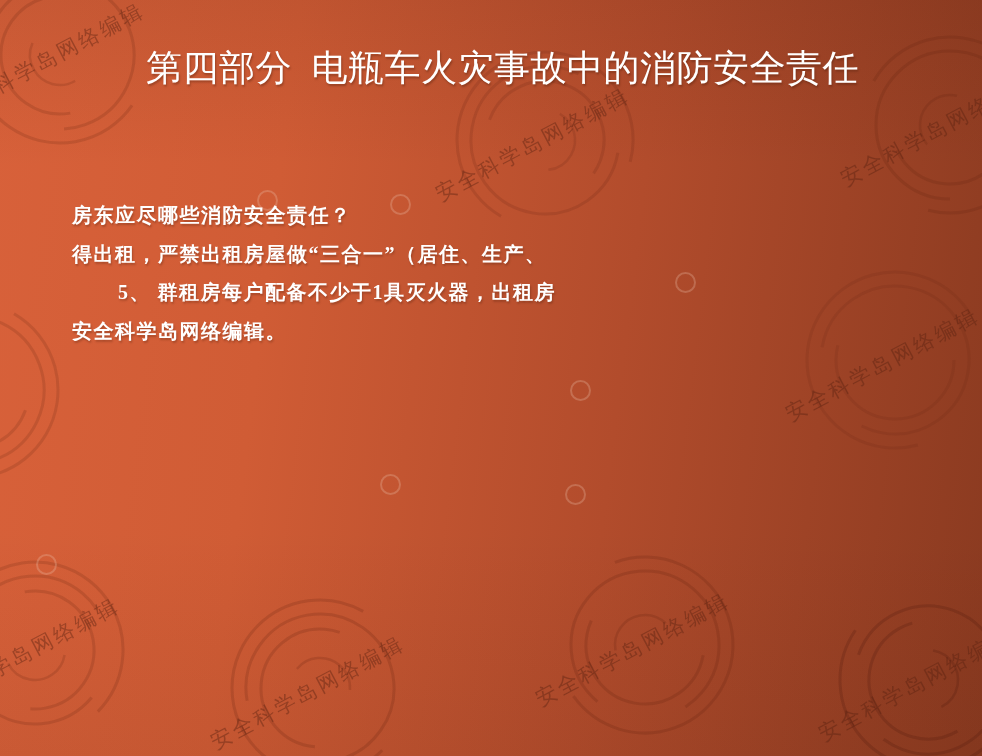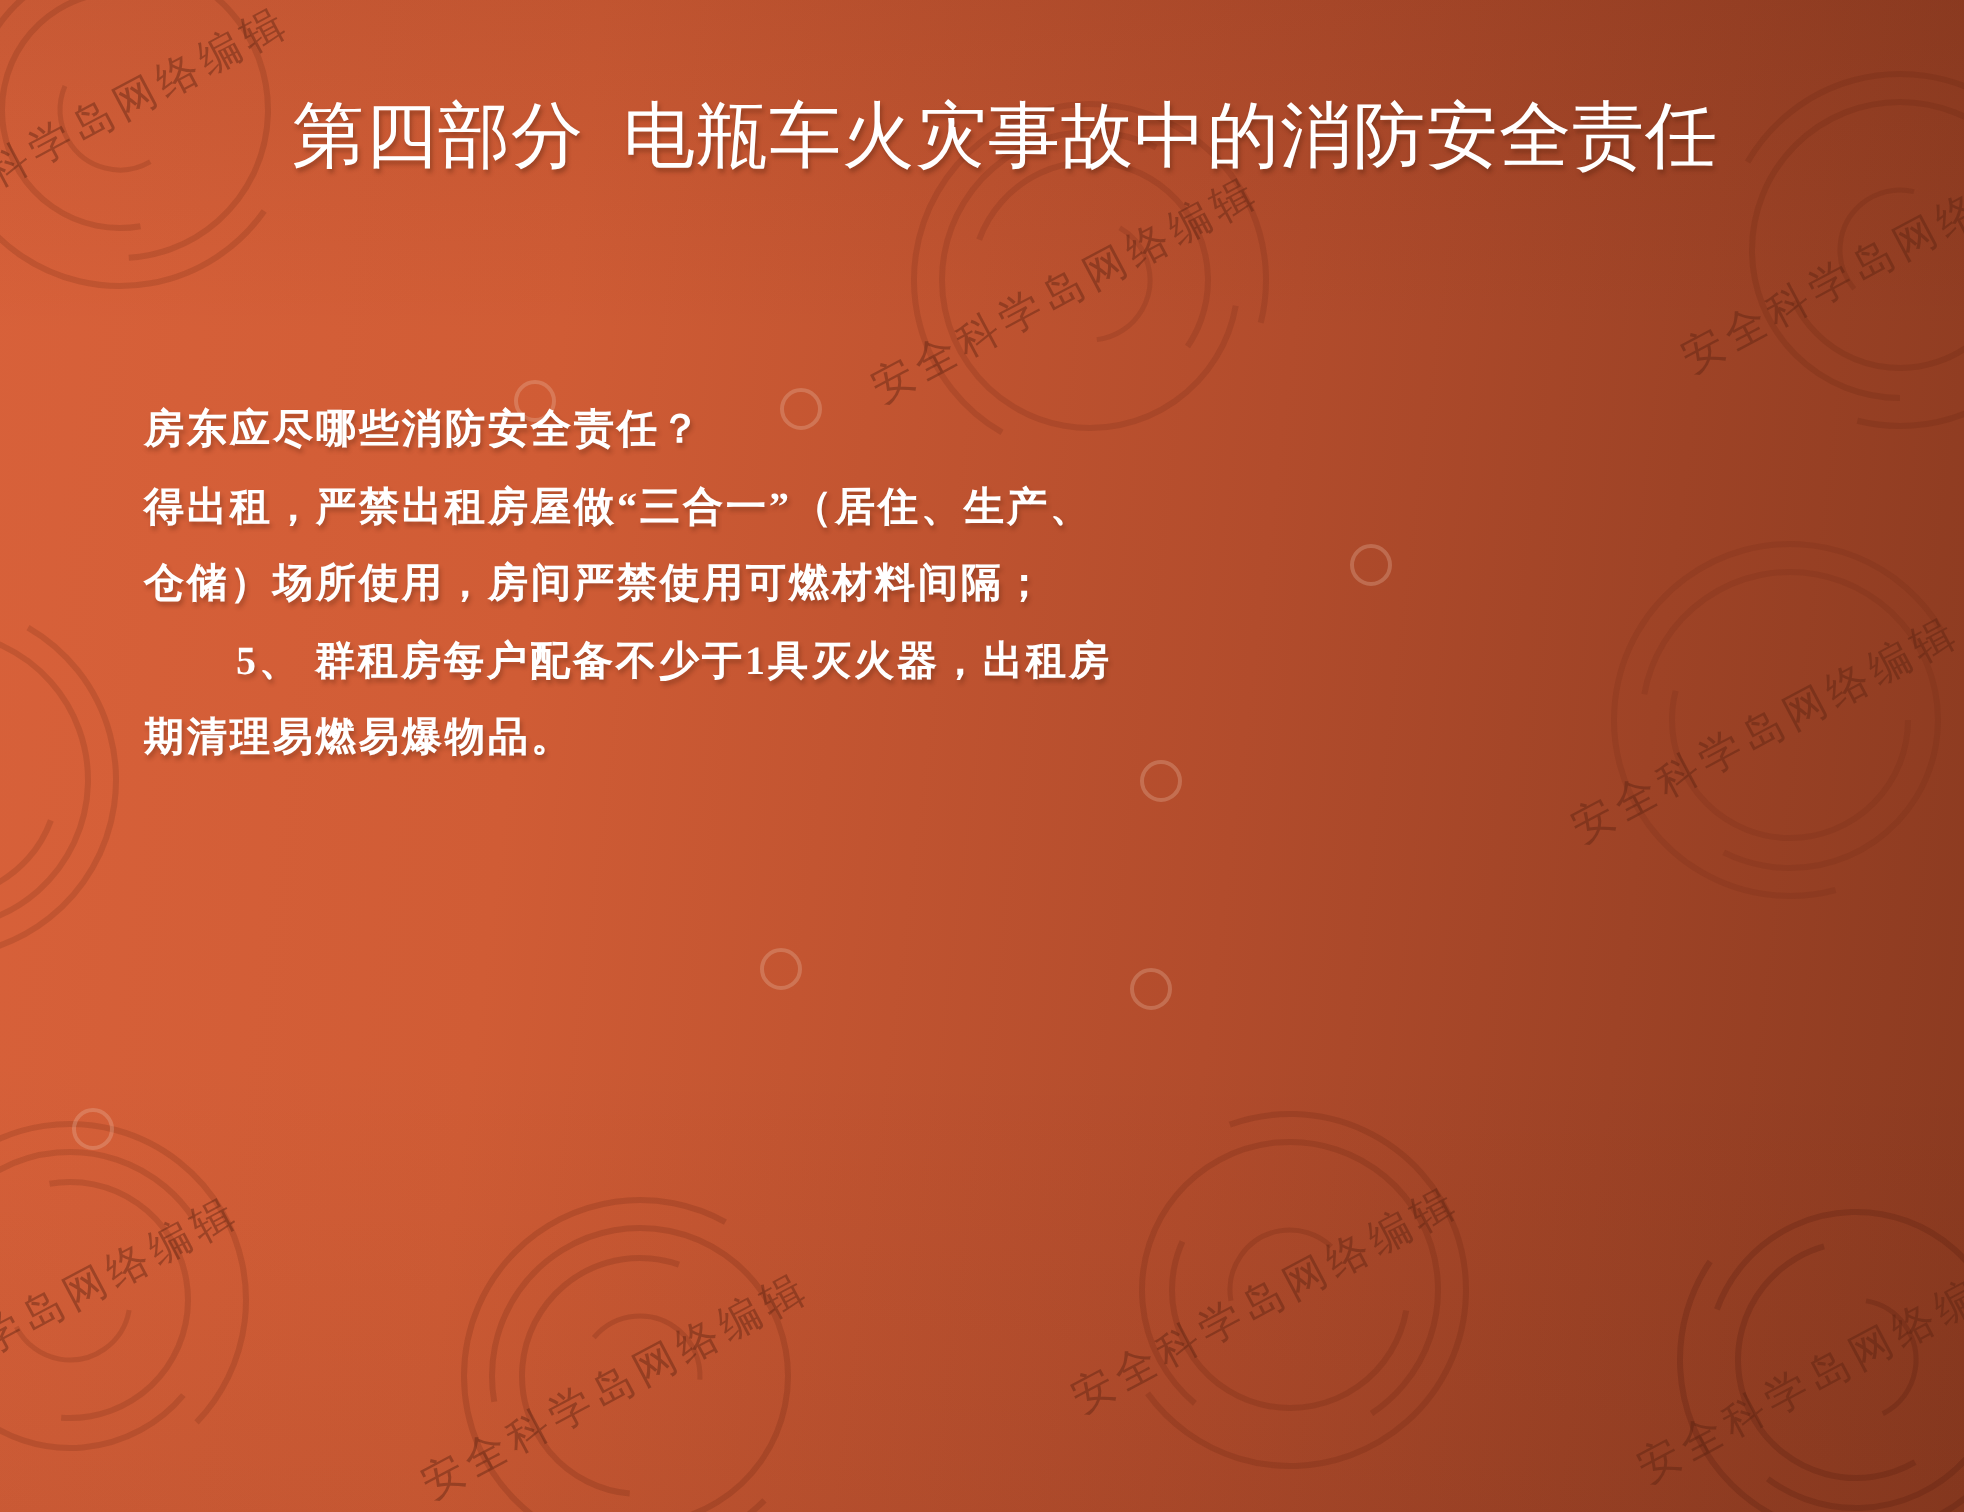--- a/index.html
+++ b/index.html
@@ -169,18 +169,17 @@
     <i class="wm-dot" style="left:380px; top:474px;"></i>
     <i class="wm-dot" style="left:36px; top:554px;"></i>
     <i class="wm-dot" style="left:565px; top:484px;"></i>
   </div>
 
   <div class="title">第四部分 电瓶车火灾事故中的消防安全责任</div>
 
   <div class="body-block">
     <div class="line">房东应尽哪些消防安全责任？</div>
     <div class="line">得出租，严禁出租房屋做“三合一”（居住、生产、</div>
-    <div class="line">仓储）场所使用，房间严禁使用可燃材料间隔；</div>
     <div class="line indent">5、 群租房每户配备不少于1具灭火器，出租房</div>
-    <div class="line">期清理易燃易爆物品。</div>
+    <div class="line">安全科学岛网络编辑。</div>
   </div>
 
 </div>
 
 </body></html>

